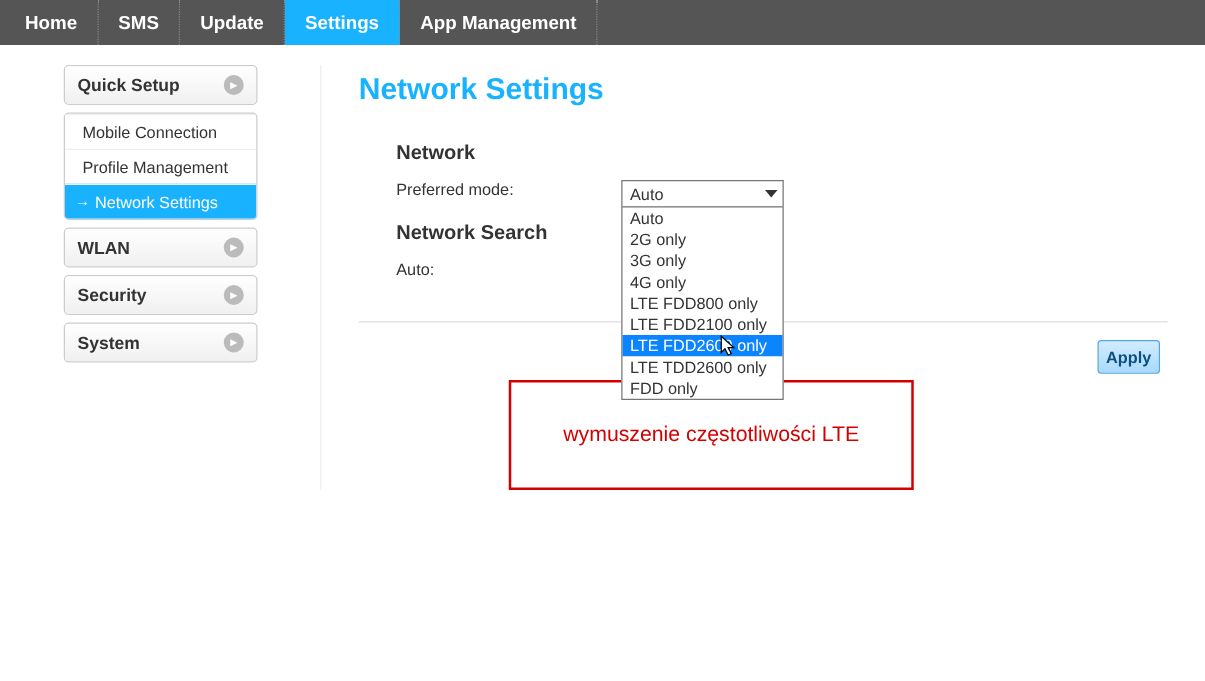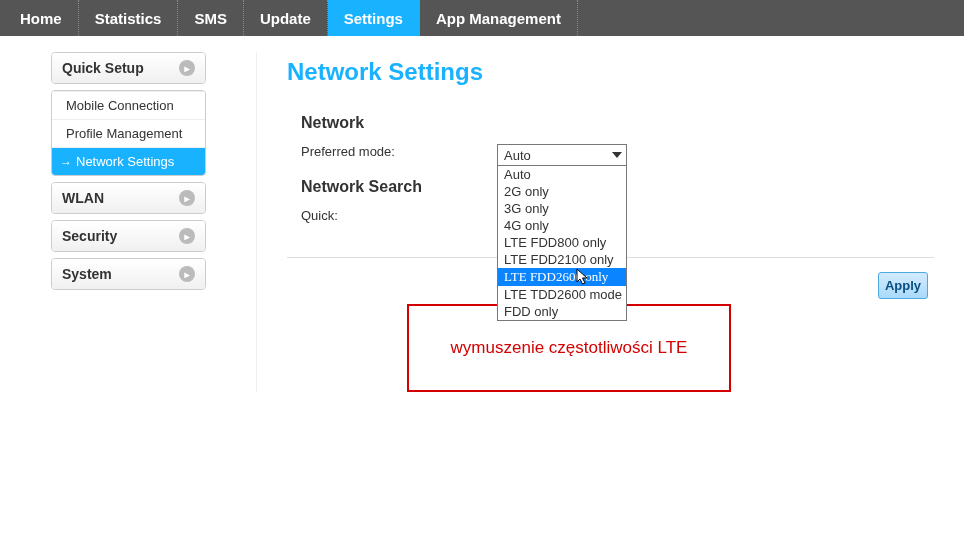--- a/index.html
+++ b/index.html
@@ -21,23 +21,23 @@
   .chev { width: 16px; height: 16px; border-radius: 50%; background: #bbb; display: inline-flex; align-items: center; justify-content: center; color: #fff; font-size: 10px; }
   .chev.open { background: #9fb9c8; }
   .sub-list { background: #fff; }
   .sub-item { padding: 6px 14px; font-size: 13px; border-top: 1px solid #eee; cursor: pointer; }
   .sub-item.active { background: #19b2ff; color: #fff; position: relative; padding-left: 24px; }
   .sub-item.active::before { content: "→"; position: absolute; left: 8px; top: 6px; color: #fff; font-size: 12px; }
   
   
   .main { flex: 1; padding: 0 20px 0 30px; position: relative; border-left: 1px solid #eee; margin-left: 50px; }
   .page-title { color: #19b2ff; font-size: 24px; font-weight: bold; margin: 6px 0 28px 0; }
-  .section { margin-left: 14px; }
+  .section { margin-left: 30px; }
   .section h3 { font-size: 16px; font-weight: bold; margin-bottom: 12px; }
-  .row { display: flex; align-items: flex-start; margin-bottom: 12px; gap: 16px; }
+  .row { display: flex; align-items: flex-start; margin-bottom: 12px; }
   .row .label { width: 180px; font-size: 13px; }
   
   
   .select-wrap { position: relative; width: 130px; }
   .select-box { border: 1px solid #777; height: 22px; display: flex; align-items: center; justify-content: space-between; padding: 0 4px 0 6px; font-size: 13px; cursor: pointer; background: #fff; }
   .select-box .caret { width: 0; height: 0; border-left: 5px solid transparent; border-right: 5px solid transparent; border-top: 6px solid #333; }
   .dropdown { position: absolute; top: 21px; left: 0; width: 130px; border: 1px solid #777; background: #fff; z-index: 10; font-size: 13px; }
   .dropdown .opt { padding: 1px 6px; cursor: pointer; white-space: nowrap; }
   .dropdown .opt.hl { background: #0a84ff; color: #fff; }
   
@@ -45,21 +45,20 @@
   
   .apply-btn { float: right; background: linear-gradient(#d2ecff,#a9d9fb); border: 1px solid #4fa9e1; color: #0a4f80; font-weight: bold; padding: 5px 6px; border-radius: 3px; cursor: pointer; font-size: 13px; margin-right: 6px; }
   
   .annotation { clear: both; margin: 46px 0 0 120px; width: 324px; height: 88px; border: 2px solid #d40000; display: flex; align-items: center; justify-content: center; color: #d40000; font-size: 17px; }
 </style>
 </head>
 <body>
 
 <div class="topnav" id="topnav">
     <div class="nav-item">Home</div>
-    <div class="nav-item">Statistics</div>
     <div class="nav-item">SMS</div>
     <div class="nav-item">Update</div>
     <div class="nav-item active">Settings</div>
     <div class="nav-item">App Management</div>
   </div>
 
 <div class="container">
 
   <div class="sidebar" id="sidebar">
       <div class="side-group">
@@ -108,32 +107,32 @@
             <span>Auto</span>
             <span class="caret"></span>
           </div>
           <div class="dropdown" id="dropdown">
               <div class="opt">Auto</div>
               <div class="opt">2G only</div>
               <div class="opt">3G only</div>
               <div class="opt">4G only</div>
               <div class="opt">LTE FDD800 only</div>
               <div class="opt">LTE FDD2100 only</div>
-              <div class="opt hl" style="position: relative; font-family: Liberation Serif, serif;">LTE FDD2600 only<span style="position: absolute; left: 78px; margin-top: -1px; pointer-events: none;"><svg width="14" height="18" viewBox="0 0 14 18">
+              <div class="opt hl" style="position: relative;">LTE FDD2600 only<span style="position: absolute; left: 78px; margin-top: -1px; pointer-events: none;"><svg width="14" height="18" viewBox="0 0 14 18">
                     <path d="M1 1 L1 14 L4 11 L6.5 16 L9 15 L6.5 10 L11 10 Z" fill="#fff" stroke="#000" stroke-width="1"></path>
                   </svg></span></div>
-              <div class="opt">LTE TDD2600 mode</div>
+              <div class="opt">LTE TDD2600 only</div>
               <div class="opt">FDD only</div>
             </div>
         </div>
       </div>
 
       <h3>Network Search</h3>
       <div class="row">
-        <div class="label">Quick:</div>
+        <div class="label">Auto:</div>
       </div>
     </div>
 
     <hr class="sep">
     <button class="apply-btn">Apply</button>
 
     <div class="annotation">
       <span>wymuszenie częstotliwości LTE</span>
     </div>
   </div>

